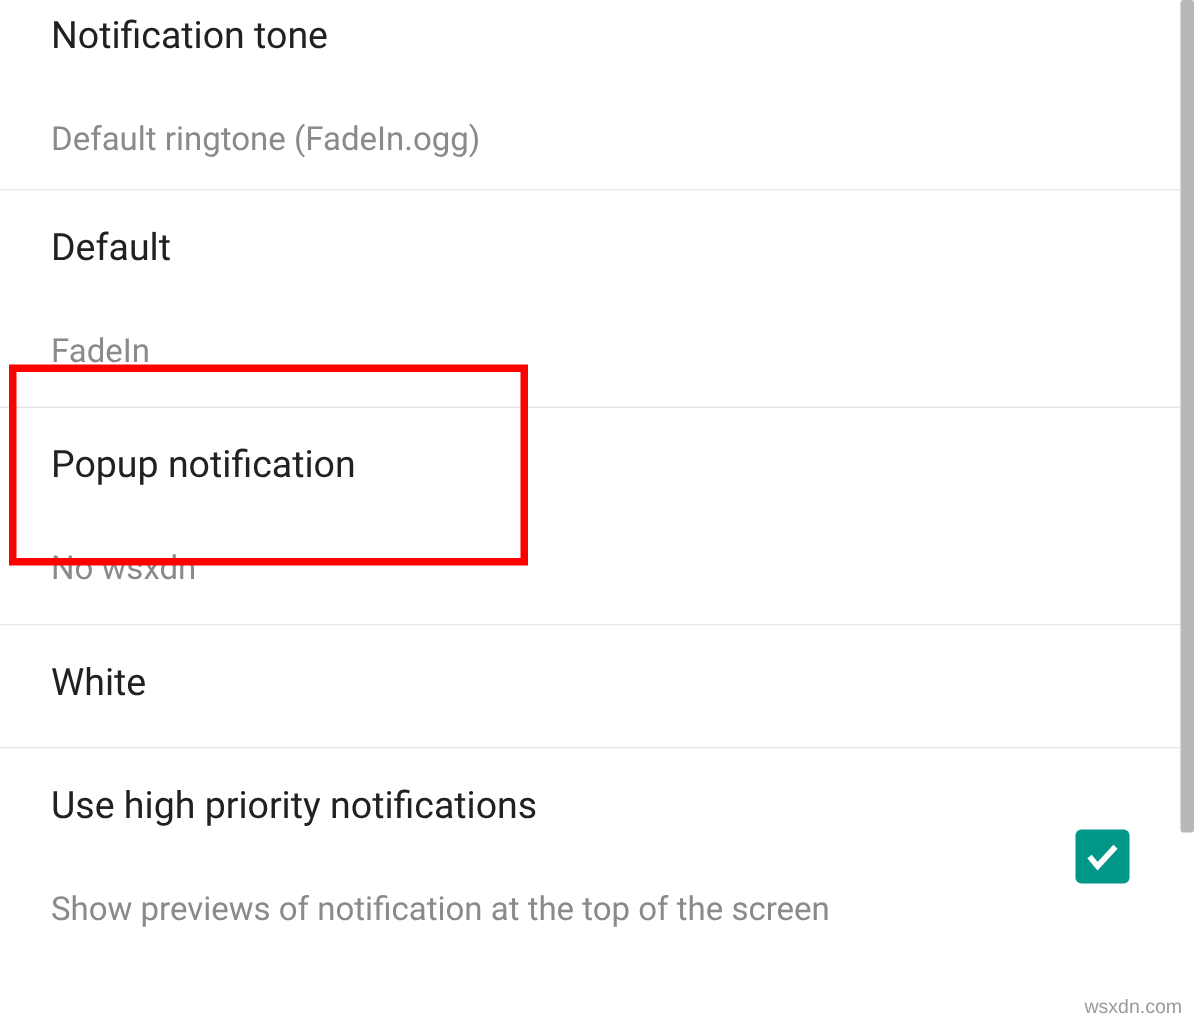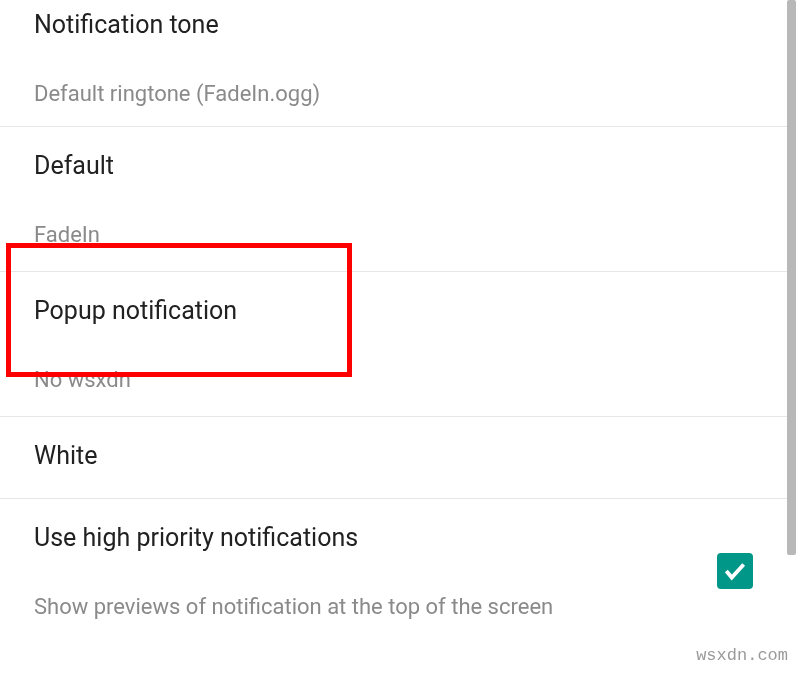--- a/index.html
+++ b/index.html
@@ -87,24 +87,24 @@
     .item-checkbox {
       display: flex;
       align-items: center;
     }
     .item-checkbox .text-col {
       flex: 1;
     }
     .watermark {
       position: absolute;
       right: 12px;
-      bottom: 21px;
-      font-size: 17px;
+      bottom: 8px;
+      font-size: 13px;
       color: #9a9a9a;
-      font-family: Liberation Mono, monospace;
+      font-family: Liberation Sans, sans-serif;
       z-index: 20;
     }
   </style>
 </head>
 <body>
 
 <div class="list">
 
   <div class="item first">
     <div class="title">Notification tone</div>

